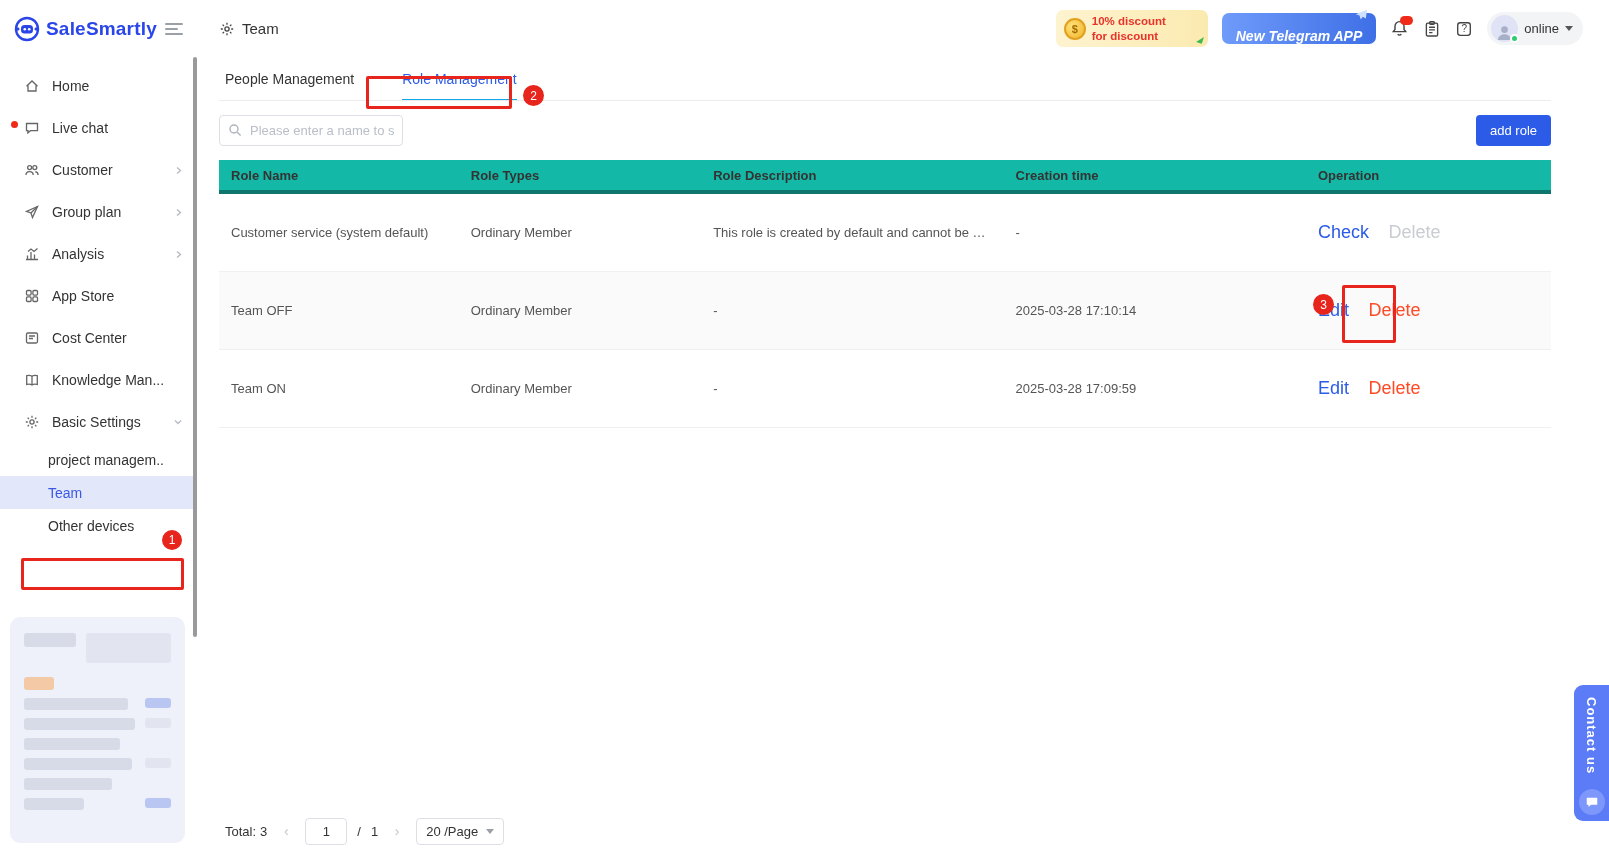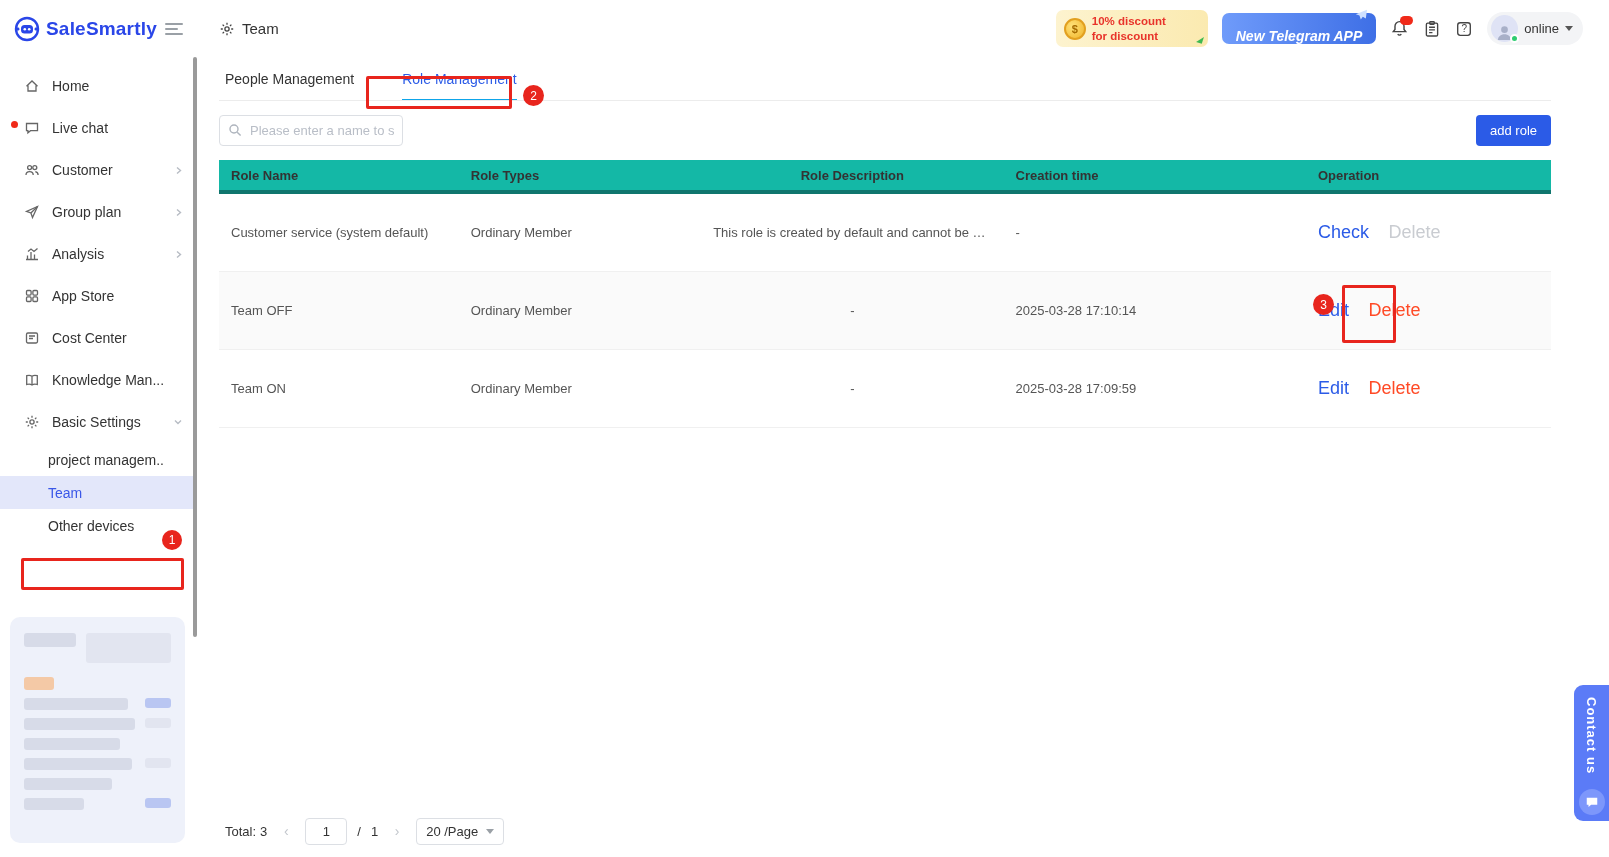--- a/index.html
+++ b/index.html
@@ -76,21 +76,21 @@
 
   
   .table { flex:1; display:flex; flex-direction:column; overflow:hidden; }
   .tr { display:flex; align-items:center; }
   .th-row { background:#14b8a6; height:34px; border-bottom:4px solid #0f766e; }
   .th { font-weight:bold; font-size:13px; color:#333; }
   .td { font-size:13px; color:#555; }
   .cell { padding:0 12px; overflow:hidden; white-space:nowrap; text-overflow:ellipsis; }
   .col-name { width:18%; }
   .col-type { width:18.2%; }
-  .col-desc { width:22.7%;text-align:center; }
+  .col-desc { width:22.7%; }
   .col-time { width:22.7%; }
   .col-op   { width:18.4%; }
   .body-row { height:78px; border-bottom:1px solid #f0f0f0; background:#fff; }
   .body-row.alt { background:#fafafa; }
   .op-link { text-decoration:none; font-size:18px; margin-right:16px; cursor:pointer; }
   .op-blue { color:#2b5be7; }
   .op-danger { color:#ff4a26; }
   .op-disabled { color:#c9ccd1; }
 
   

